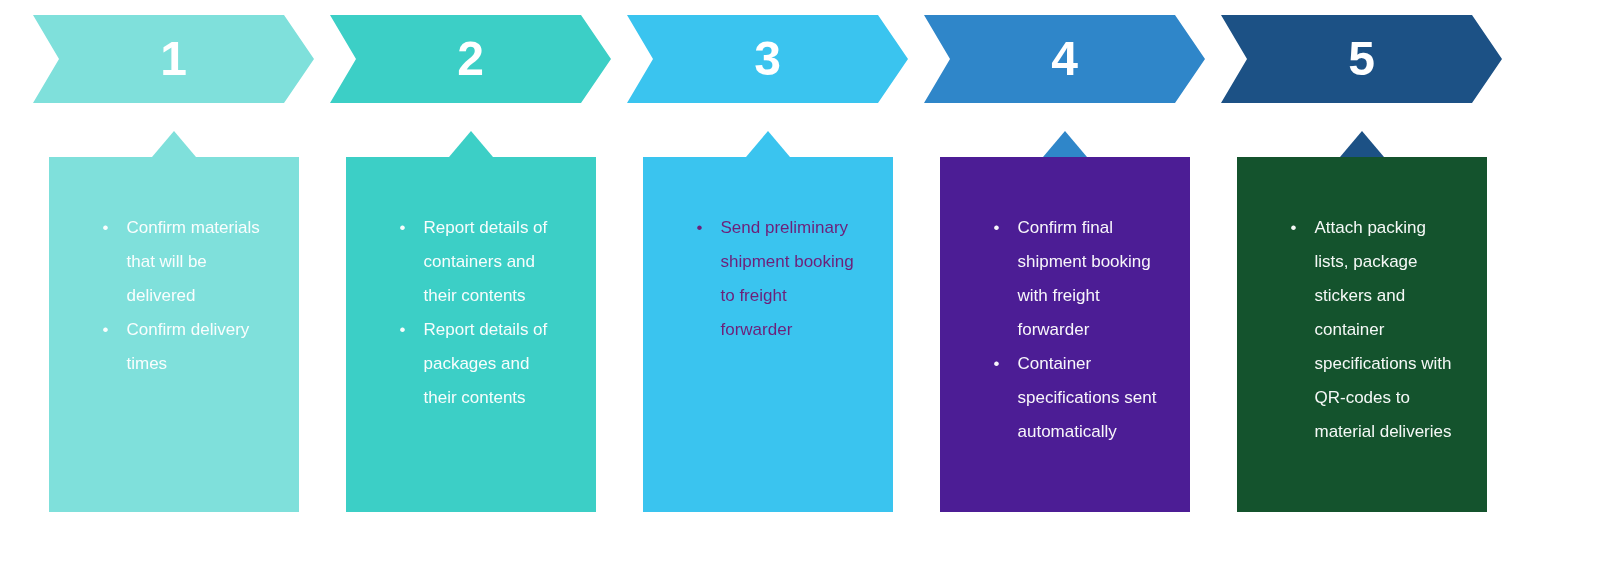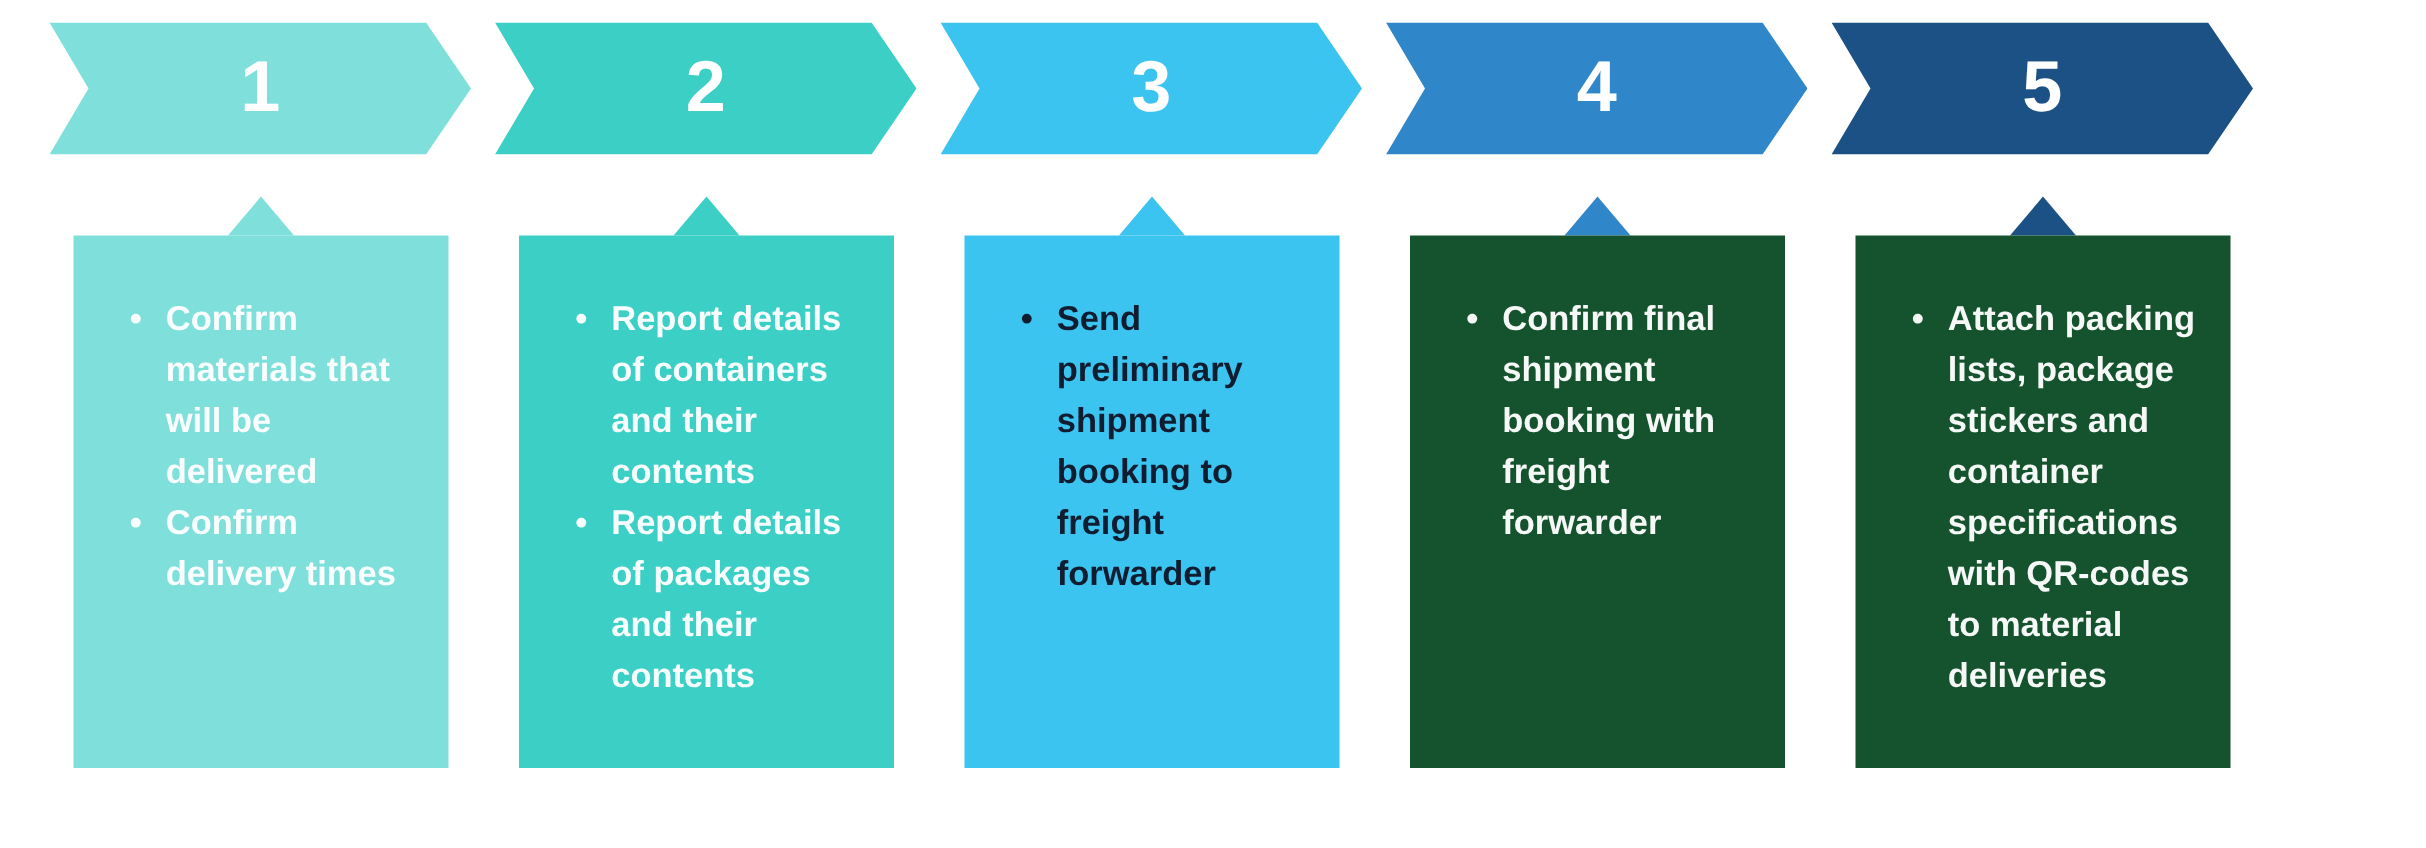--- a/index.html
+++ b/index.html
@@ -56,26 +56,26 @@
     border-right: 22px solid transparent;
     border-bottom: 26px solid #000; 
   }
   .box {
     width: 250px;
     height: 355px;
     box-sizing: border-box;
     padding: 38px 16px 20px 38px;
   }
   .bullets {
-    margin: 0;
+    margin: 16px;
     padding: 0;
     list-style: none;
-    font-size: 23px;
+    font-size: 17px;
     line-height: 34px;
-    font-weight: 700;
+    font-weight: 400;
     opacity: 0.96;
   }
   .bullets li {
     position: relative;
     padding-left: 24px;
   }
   .bullets li::before {
     content: "\2022";
     position: absolute;
     left: 0;
@@ -122,37 +122,38 @@
 
     <div class="step">
       <div class="arrow-wrap">
         <svg viewBox="0 0 281 88" preserveAspectRatio="none">
           <polygon points="0,0 251,0 281,44 251,88 0,88 26,44" style="fill: rgb(58, 196, 239);"></polygon>
         </svg>
         <span class="num" style="color: rgb(255, 255, 255);">3</span>
       </div>
       <div class="pointer" style="border-bottom-color: rgb(58, 196, 239);"></div>
       <div class="box" style="background-color: rgb(58, 196, 239);">
-        <ul class="bullets" style="color: #0f172a;">
+        <ul class="bullets" style="color: #701a75;">
             <li>Send preliminary shipment booking to freight forwarder</li>
           </ul>
       </div>
     </div>
 
     <div class="step">
       <div class="arrow-wrap">
         <svg viewBox="0 0 281 88" preserveAspectRatio="none">
           <polygon points="0,0 251,0 281,44 251,88 0,88 26,44" style="fill: rgb(47, 134, 201);"></polygon>
         </svg>
         <span class="num" style="color: rgb(255, 255, 255);">4</span>
       </div>
       <div class="pointer" style="border-bottom-color: rgb(47, 134, 201);"></div>
-      <div class="box" style="background-color: #14532d;">
+      <div class="box" style="background-color: #4c1d95;">
         <ul class="bullets" style="color: rgb(255, 255, 255);">
             <li>Confirm final shipment booking with freight forwarder</li>
+            <li>Container specifications sent automatically</li>
           </ul>
       </div>
     </div>
 
     <div class="step">
       <div class="arrow-wrap">
         <svg viewBox="0 0 281 88" preserveAspectRatio="none">
           <polygon points="0,0 251,0 281,44 251,88 0,88 26,44" style="fill: rgb(28, 81, 133);"></polygon>
         </svg>
         <span class="num" style="color: rgb(255, 255, 255);">5</span>

